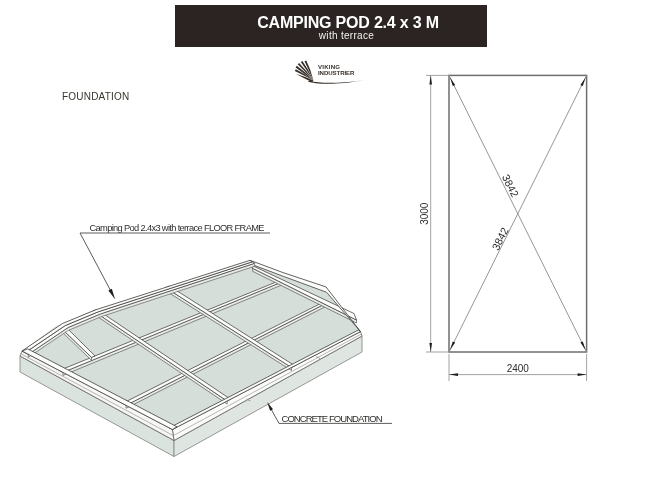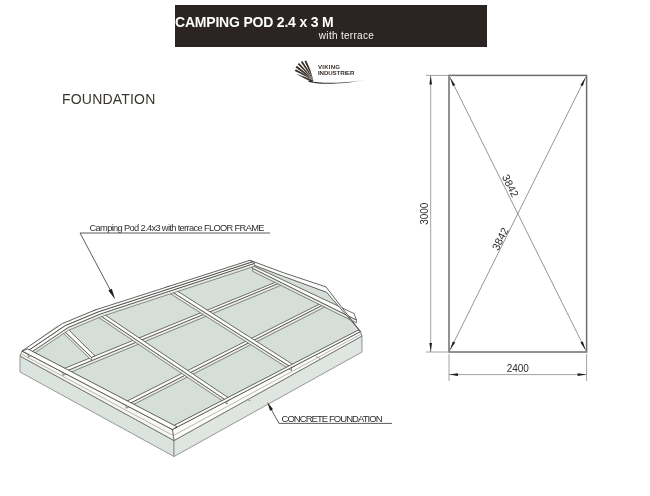--- a/index.html
+++ b/index.html
@@ -1,20 +1,20 @@
 <!DOCTYPE html>
 <html><head>
 <meta charset="utf-8">
 <style>
 html,body{margin:0;padding:0;background:#ffffff;width:650px;height:496px;overflow:hidden;}
 body{font-family:"Liberation Sans",sans-serif;position:relative;}
 .banner{position:absolute;left:175px;top:5px;width:312px;height:42px;background:#2b2422;color:#fff;}
-.banner .l1{position:absolute;left:0;top:9px;width:346px;text-align:left;font-weight:bold;font-size:14px;letter-spacing:-0.2px;}
+.banner .l1{position:absolute;left:0;top:9px;width:346px;text-align:center;font-weight:bold;font-size:16px;letter-spacing:-0.2px;}
 .banner .l2{position:absolute;left:0;top:25.2px;width:343px;text-align:center;font-size:10px;letter-spacing:0.3px;color:#f4f2f0;}
-.foundation{position:absolute;left:62px;top:91px;font-size:14px;color:#39352f;letter-spacing:0.2px;}
+.foundation{position:absolute;left:62px;top:91px;font-size:10px;color:#39352f;letter-spacing:0.2px;}
 svg{position:absolute;left:0;top:0;}
 </style>
 </head>
 <body>
 <svg width="650" height="496" viewBox="0 0 650 496" xmlns="http://www.w3.org/2000/svg" font-family="'Liberation Sans', sans-serif">
     <g>
 
 <polygon points="20.0,356.0 174.0,440.5 174.0,456.5 20.0,372.0" fill="#dbe3df" stroke="#8d8d8b" stroke-width="0.9"></polygon>
 
 <polygon points="362.0,336.0 174.0,440.5 174.0,456.5 362.0,352.0" fill="#dfe6e2" stroke="#8d8d8b" stroke-width="0.9"></polygon>

